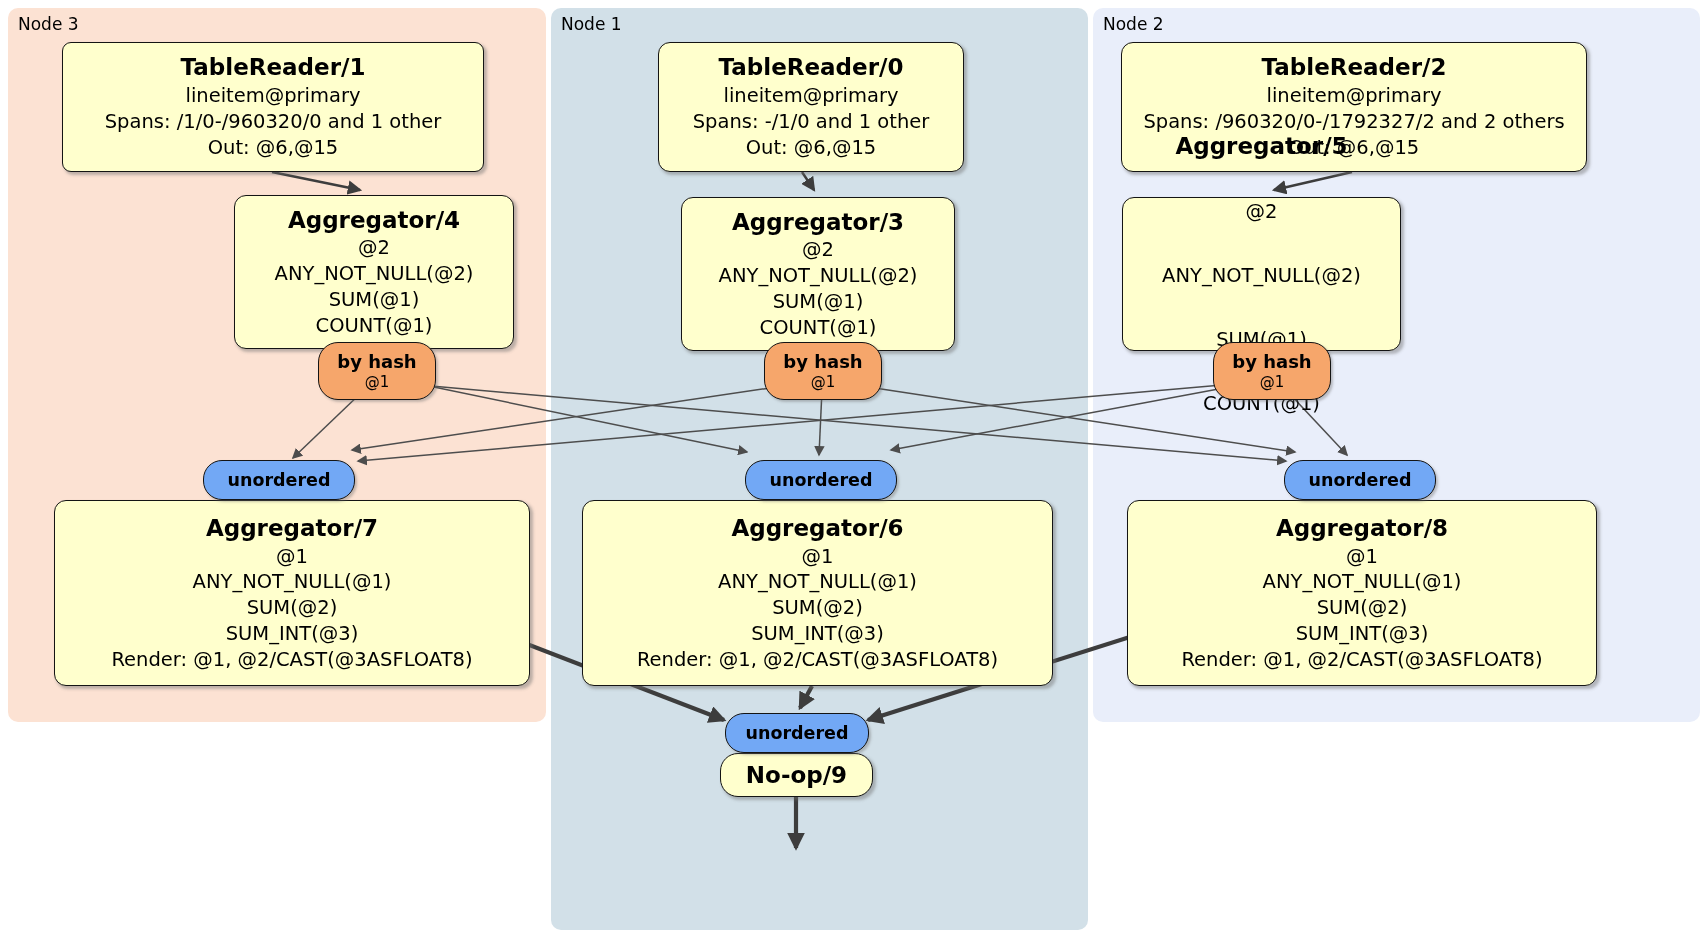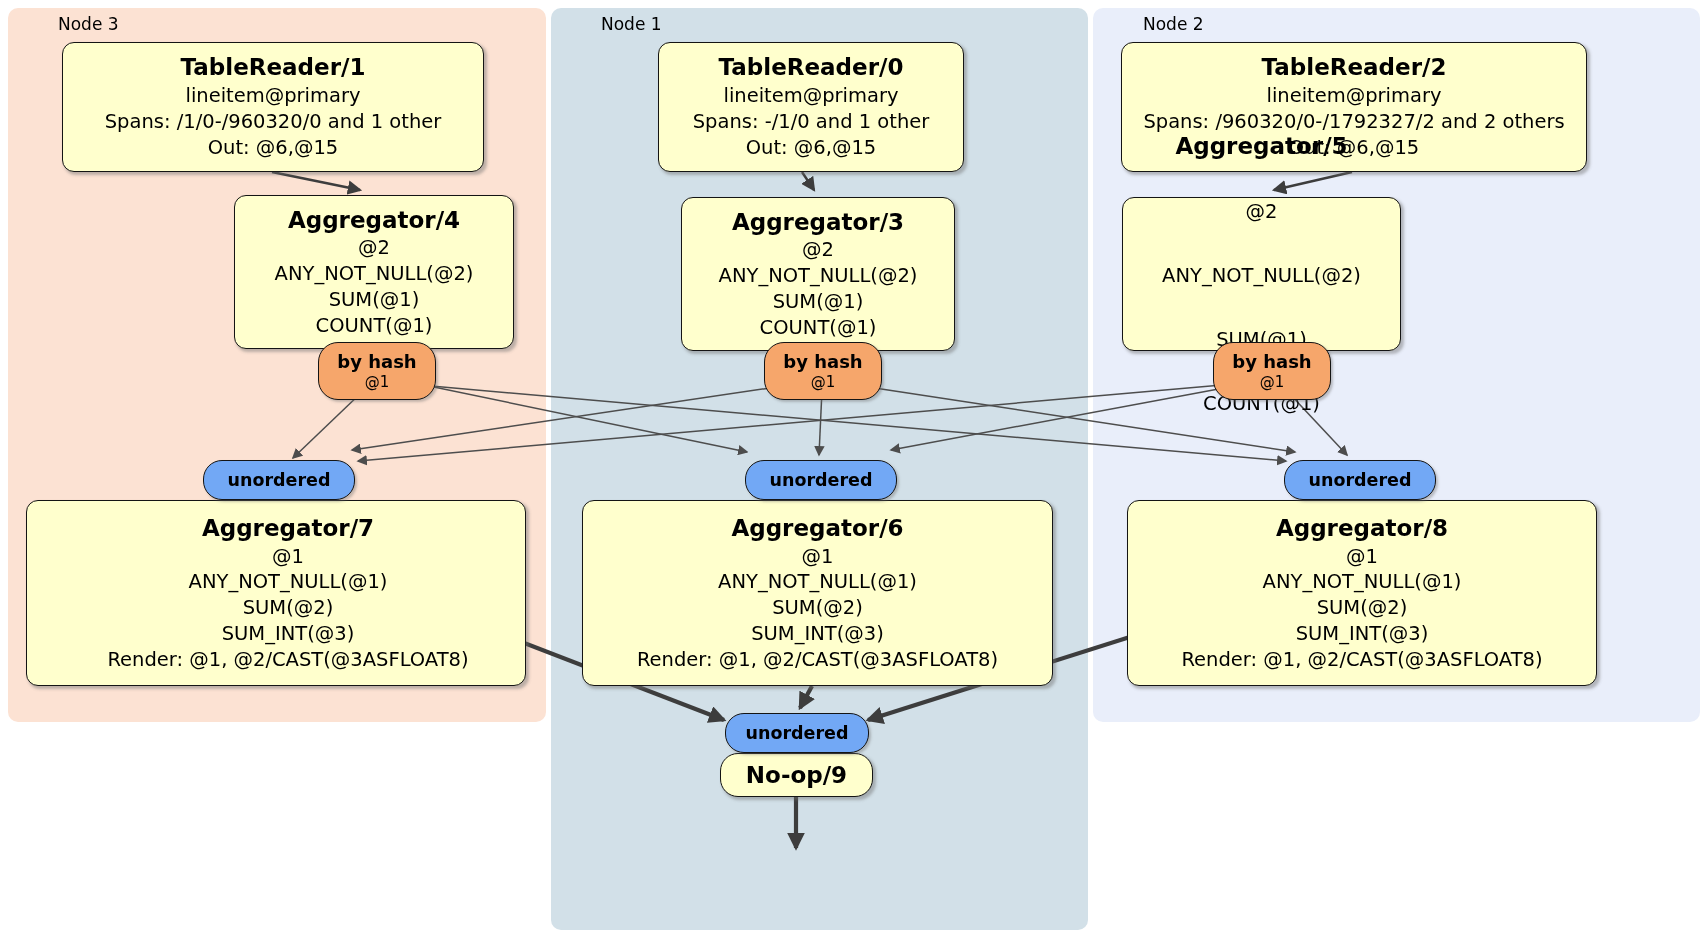--- a/index.html
+++ b/index.html
@@ -1,20 +1,20 @@
 <!DOCTYPE html>
 <html><head>
 <meta charset="utf-8">
 <style>
   html,body{margin:0;padding:0;background:#ffffff;}
   body{font-family:"DejaVu Sans","Liberation Sans",sans-serif;}
   #stage{position:relative;width:1708px;height:940px;overflow:hidden;background:#ffffff;}
 
   .panel{position:absolute;border-radius:10px;z-index:0;}
-  .panel-label{position:absolute;top:6px;left:10px;font-size:17px;color:#000;white-space:nowrap;margin-left:40px;}
+  .panel-label{position:absolute;top:6px;left:10px;font-size:17px;color:#000;white-space:nowrap;}
 
   #edge-layer{position:absolute;left:0;top:0;z-index:1;}
 
   .box{position:absolute;z-index:2;background:#ffffcd;border:1.7px solid #141414;
        border-radius:12px;display:flex;flex-direction:column;justify-content:center;
        align-items:center;text-align:center;box-shadow:2.5px 2.5px 3px rgba(110,110,110,.45);}
   .box-title{font-size:23px;font-weight:bold;color:#000;line-height:1.3;white-space:nowrap;}
   .box-line{font-size:19.5px;color:#000;line-height:1.32;white-space:nowrap;}
 
   .router{position:absolute;z-index:3;background:#f6a66b;border:1.8px solid #141414;
@@ -75,21 +75,21 @@
     <path d="M1240,385 L891,450" stroke="#4d4d4d" stroke-width="1.5" fill="none" marker-end="url(#ah-s)"></path>
     <path d="M1288,392 L1347,455" stroke="#4d4d4d" stroke-width="1.5" fill="none" marker-end="url(#ah-s)"></path>
 
     <path d="M506,636 L724,720" stroke="#3d3d3d" stroke-width="4.2" fill="none" marker-end="url(#ah-l)"></path>
     <path d="M812,686 L800,708" stroke="#3d3d3d" stroke-width="4.2" fill="none" marker-end="url(#ah-l)"></path>
     <path d="M1133,636 L868,720" stroke="#3d3d3d" stroke-width="4.2" fill="none" marker-end="url(#ah-l)"></path>
 
     <path d="M796,797 L796,848" stroke="#3d3d3d" stroke-width="4.2" fill="none" marker-end="url(#ah-l)"></path>
   </svg>
 
-  <div class="box" style="left:62px;top:42px;width:420px;height:128px;">
+  <div class="box" style="left:62px;top:42px;width:420px;height:128px;border-radius:9px;">
     <div class="box-title">TableReader/1</div>
     <div class="box-line">lineitem@primary</div>
     <div class="box-line">Spans: /1/0-/960320/0 and 1 other</div>
     <div class="box-line">Out: @6,@15</div>
   </div>
   <div class="box" style="left:658px;top:42px;width:304px;height:128px;">
     <div class="box-title">TableReader/0</div>
     <div class="box-line">lineitem@primary</div>
     <div class="box-line">Spans: -/1/0 and 1 other</div>
     <div class="box-line">Out: @6,@15</div>
@@ -133,21 +133,21 @@
   </div>
   <div class="router" style="left:1213px;top:342px;width:116px;height:56px;">
     <div class="router-label">by hash</div>
     <div class="router-detail">@1</div>
   </div>
 
   <div class="sync" style="left:203px;top:460px;width:150px;height:38px;">unordered</div>
   <div class="sync" style="left:745px;top:460px;width:150px;height:38px;">unordered</div>
   <div class="sync" style="left:1284px;top:460px;width:150px;height:38px;">unordered</div>
 
-  <div class="box" style="left:26px;top:500px;width:474px;height:184px;padding-left:24px;">
+  <div class="box" style="left:54px;top:500px;width:474px;height:184px;">
     <div class="box-title">Aggregator/7</div>
     <div class="box-line">@1</div>
     <div class="box-line">ANY_NOT_NULL(@1)</div>
     <div class="box-line">SUM(@2)</div>
     <div class="box-line">SUM_INT(@3)</div>
     <div class="box-line">Render: @1, @2/CAST(@3ASFLOAT8)</div>
   </div>
   <div class="box" style="left:582px;top:500px;width:469px;height:184px;">
     <div class="box-title">Aggregator/6</div>
     <div class="box-line">@1</div>

